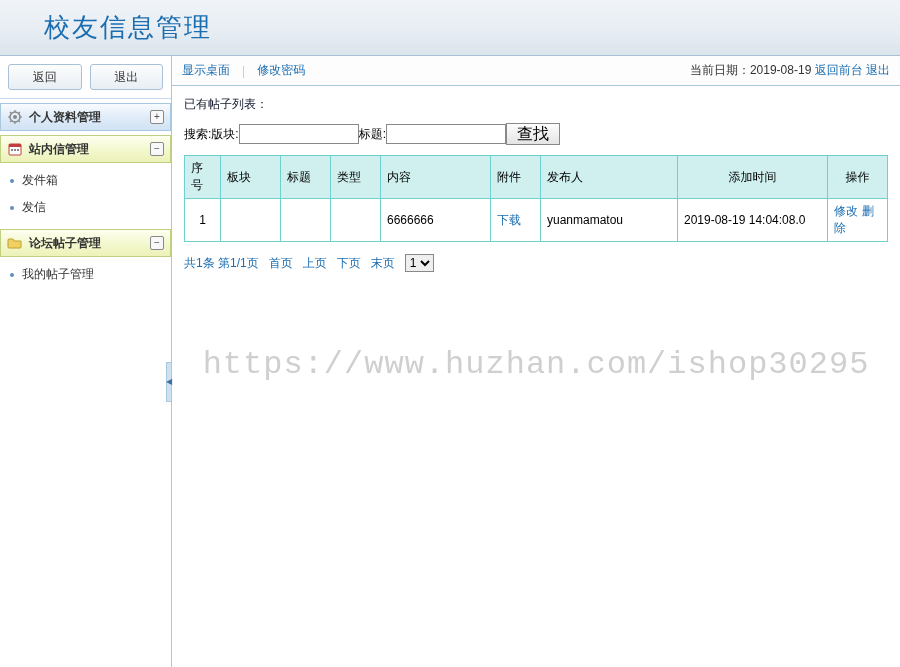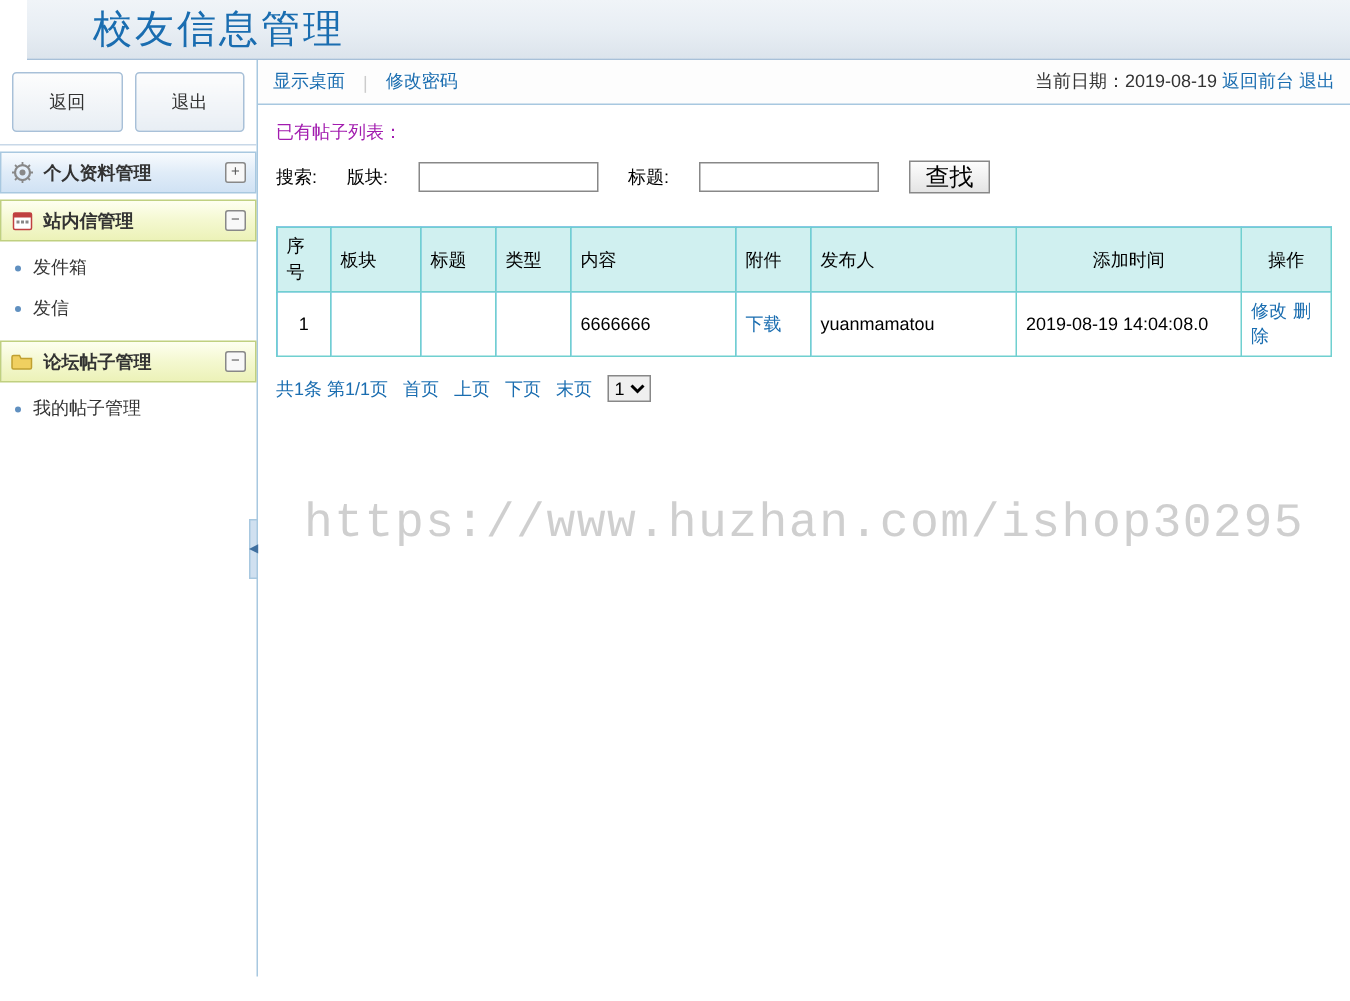--- a/index.html
+++ b/index.html
@@ -1,25 +1,25 @@
 <!DOCTYPE html>
 <html><head>
 <meta charset="utf-8">
 <style>
 * { box-sizing: border-box; margin: 0; padding: 0; }
 body { font-family: "Microsoft YaHei", Arial, sans-serif; font-size: 12px; background: #fff; width: 900px; height: 667px; overflow: hidden; position: relative; }
 
-.header { height: 40px; background: linear-gradient(to bottom, #f0f4f8 0%, #e8eef4 50%, #dce4ec 100%); border-bottom: 1px solid #a8c0d8; display: flex; align-items: center; padding-left: 44px; margin-left: 18px; }
+.header { height: 56px; background: linear-gradient(to bottom, #f0f4f8 0%, #e8eef4 50%, #dce4ec 100%); border-bottom: 1px solid #a8c0d8; display: flex; align-items: center; padding-left: 44px; }
 .header-title { color: #1a6db0; font-size: 26px; font-family: "SimSun", serif; font-weight: normal; letter-spacing: 2px; }
 
 .layout { display: flex; height: calc(100% - 56px); }
 
 .sidebar { width: 172px; background: #fff; border-right: 1px solid #a8c8e0; position: relative; }
 .sidebar-top { display: flex; gap: 8px; padding: 8px; border-bottom: 1px solid #c8d8e8; }
-.sidebar-btn { flex: 1; height: 40px; background: linear-gradient(to bottom, #fdfdfd, #e8eef4); border: 1px solid #a8c0d8; border-radius: 3px; cursor: pointer; color: #333; font-size: 12px; }
+.sidebar-btn { flex: 1; height: 26px; background: linear-gradient(to bottom, #fdfdfd, #e8eef4); border: 1px solid #a8c0d8; border-radius: 3px; cursor: pointer; color: #333; font-size: 12px; }
 
 .panel { margin-top: 4px; }
 .panel-header { height: 28px; background: linear-gradient(to bottom, #f8fbfe, #e0ecf8, #d0e2f4); border: 1px solid #a8c8e0; display: flex; align-items: center; padding: 0 6px; cursor: pointer; }
 .panel-header.active { background: linear-gradient(to bottom, #fefff0, #f4f8d0, #ecf2b8); border-color: #c0d080; }
 .panel-icon { width: 16px; height: 16px; margin-right: 6px; display: inline-flex; align-items: center; justify-content: center; }
 .panel-title { flex: 1; font-weight: bold; color: #333; }
 .panel-toggle { width: 14px; height: 14px; border: 1px solid #888; background: #f8f8f8; border-radius: 2px; display: flex; align-items: center; justify-content: center; font-size: 10px; line-height: 1; color: #555; }
 .panel-body { padding: 4px 0; }
 .menu-item { display: flex; align-items: center; padding: 5px 10px; cursor: pointer; color: #333; }
 .menu-bullet { width: 4px; height: 4px; background: #6090c0; border-radius: 50%; margin-right: 8px; }
@@ -28,22 +28,22 @@
 
 .main { flex: 1; display: flex; flex-direction: column; position: relative; }
 .topbar { height: 30px; border-bottom: 1px solid #a8c8e0; display: flex; align-items: center; padding: 0 10px; background: #fdfdfd; }
 .topbar-left { display: flex; align-items: center; gap: 12px; }
 .topbar-link { color: #1a6db0; cursor: pointer; }
 .topbar-divider { color: #ccc; }
 .topbar-right { margin-left: auto; color: #333; }
 .topbar-right .link { color: #1a6db0; cursor: pointer; }
 
 .content { padding: 10px 12px; }
-.list-title { margin-bottom: 10px; color: #a21caf; }
-.search-row { margin-bottom: 22px; display: flex; align-items: center; gap: 20px; }
+.list-title { margin-bottom: 10px; color: #0f172a; }
+.search-row { margin-bottom: 10px; display: flex; align-items: center; gap: 0; }
 .search-row input[type=text] { height: 20px; border: 1px solid #888; padding: 0 4px; width: 120px; }
 .search-btn { height: 22px; padding: 0 10px; background: linear-gradient(to bottom, #fdfdfd, #e4e4e4); border: 1px solid #888; cursor: pointer; font-size: 16px; }
 
 .data-table { width: 100%; border-collapse: collapse; background: #3b82f6; }
 .data-table th, .data-table td { border: 1px solid #70d0d0; padding: 4px 6px; text-align: left; font-weight: normal; font-size: 12px; }
 .data-table th { background: #d0f0f0; }
 .data-table td { background: #fff; }
 .data-table td.center { text-align: center; }
 .cell-link { color: #1a6db0; cursor: pointer; margin-right: 4px; }
 

